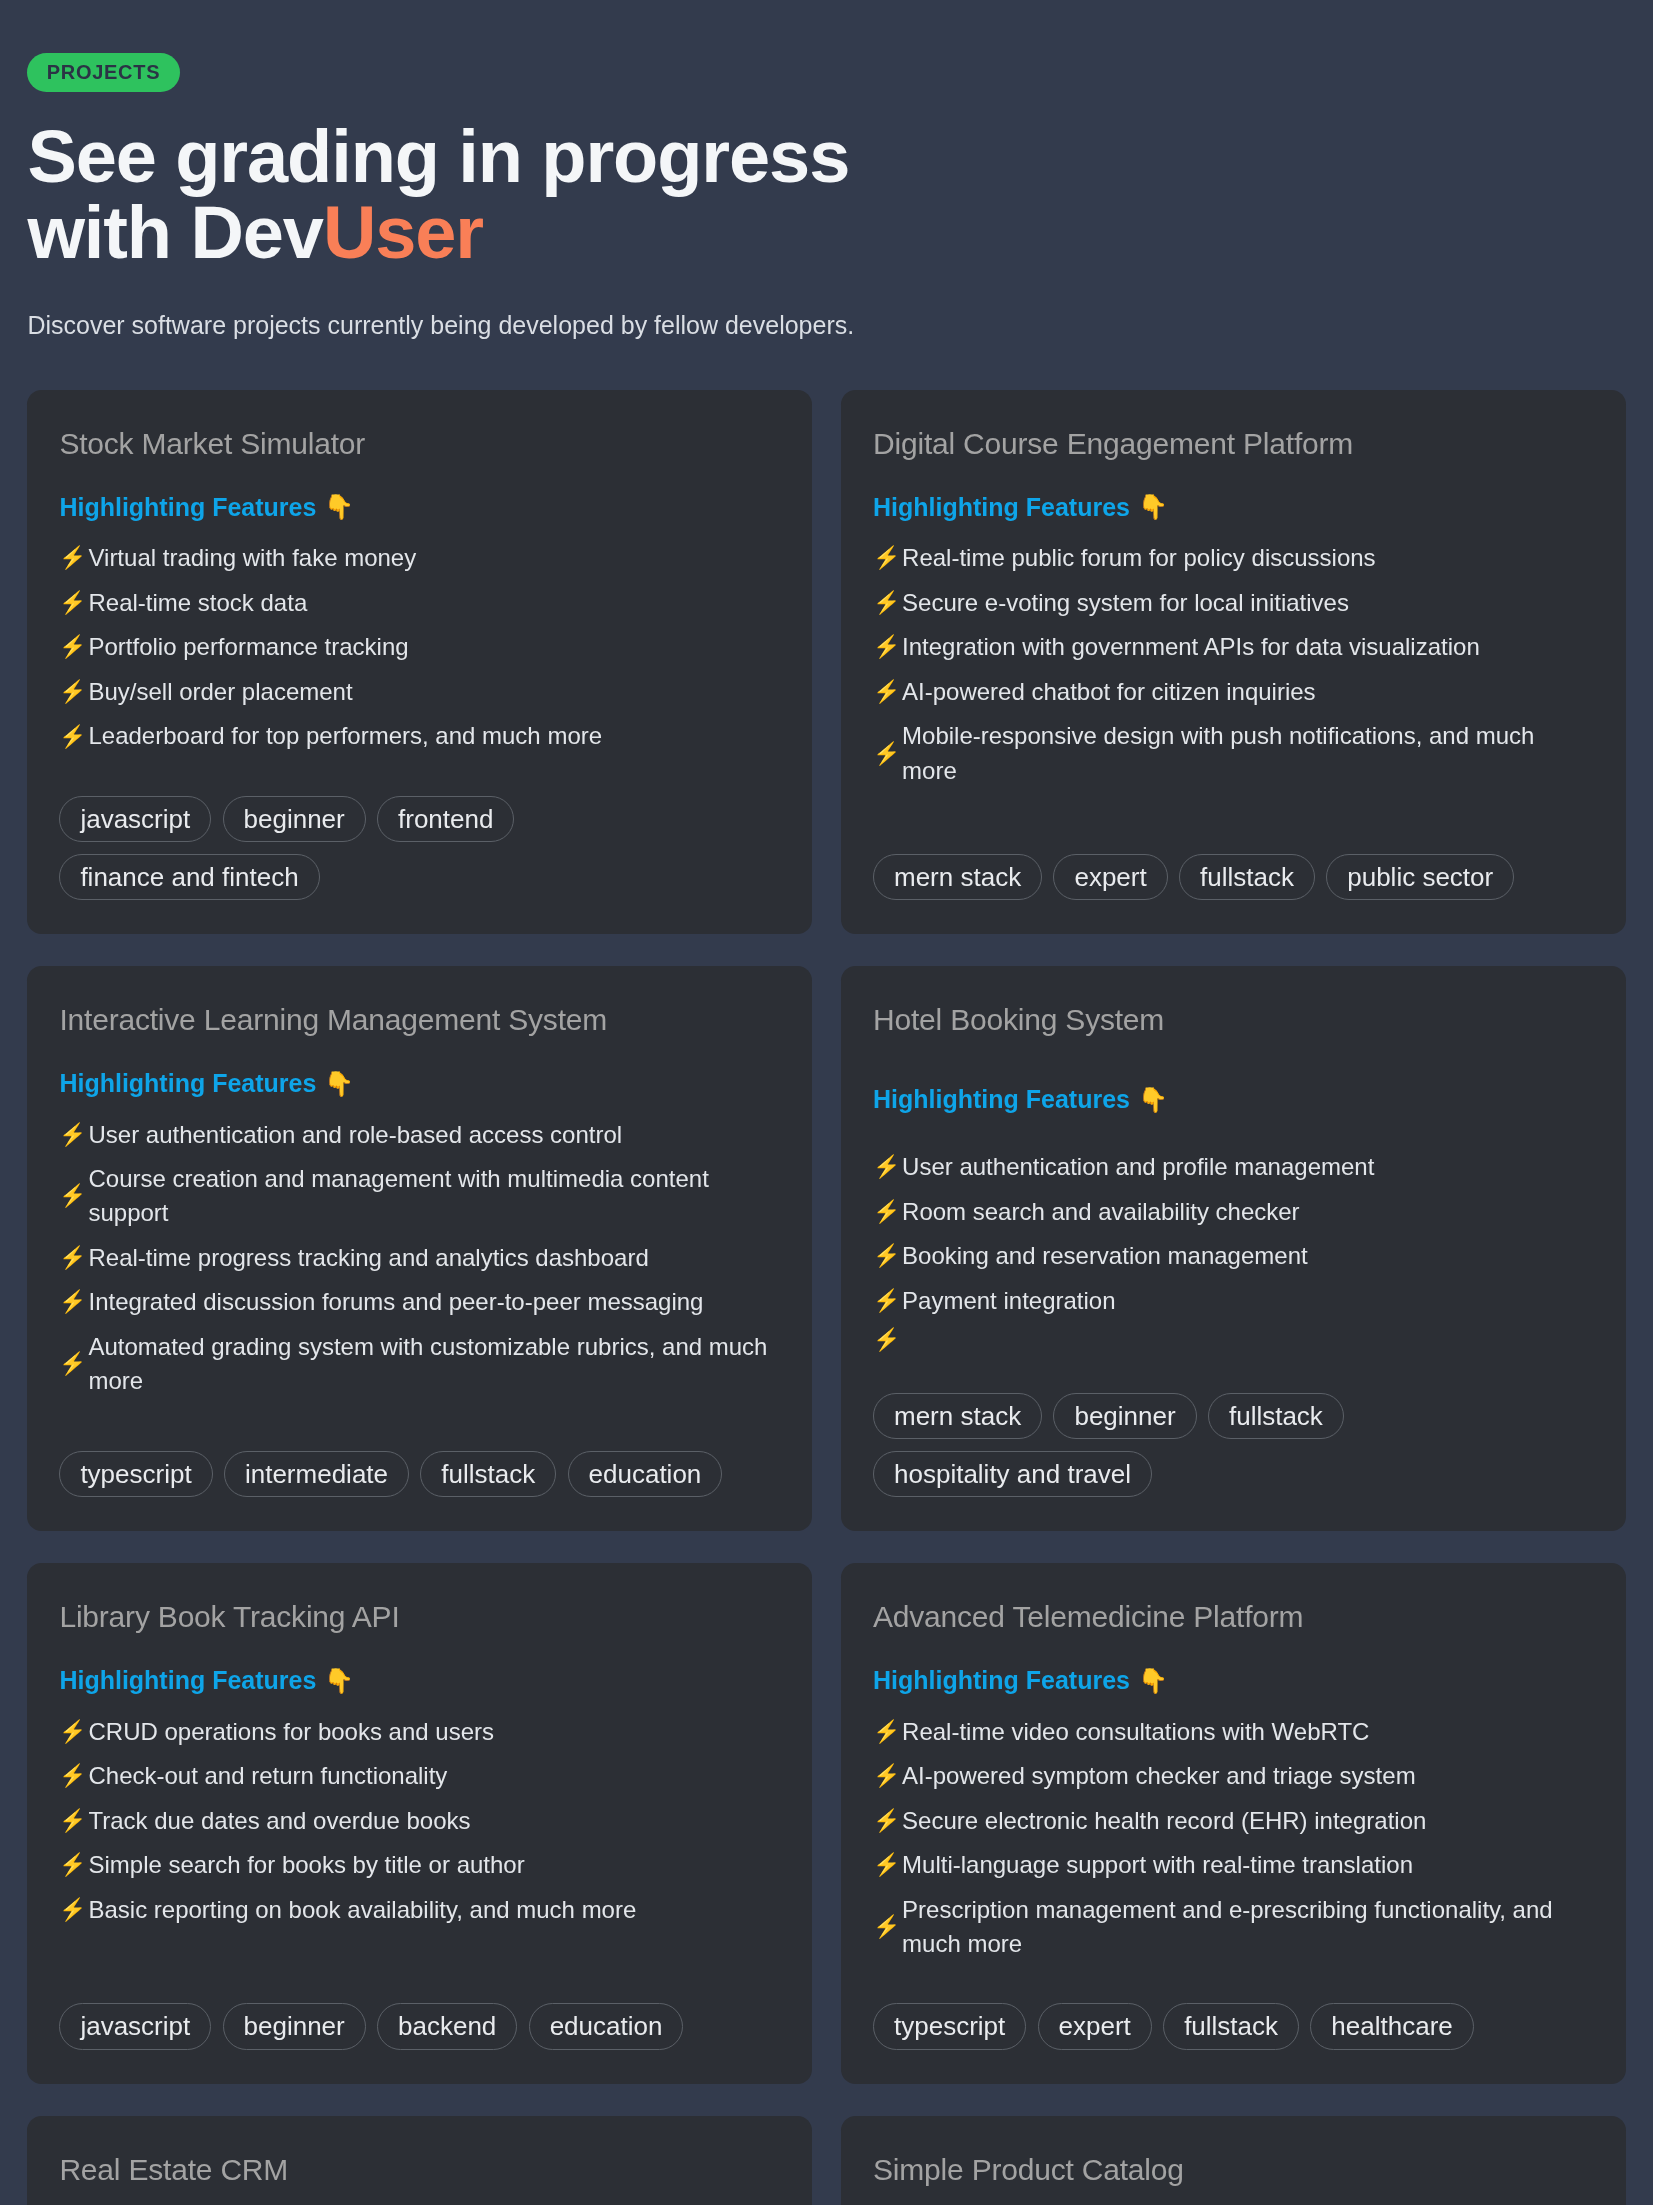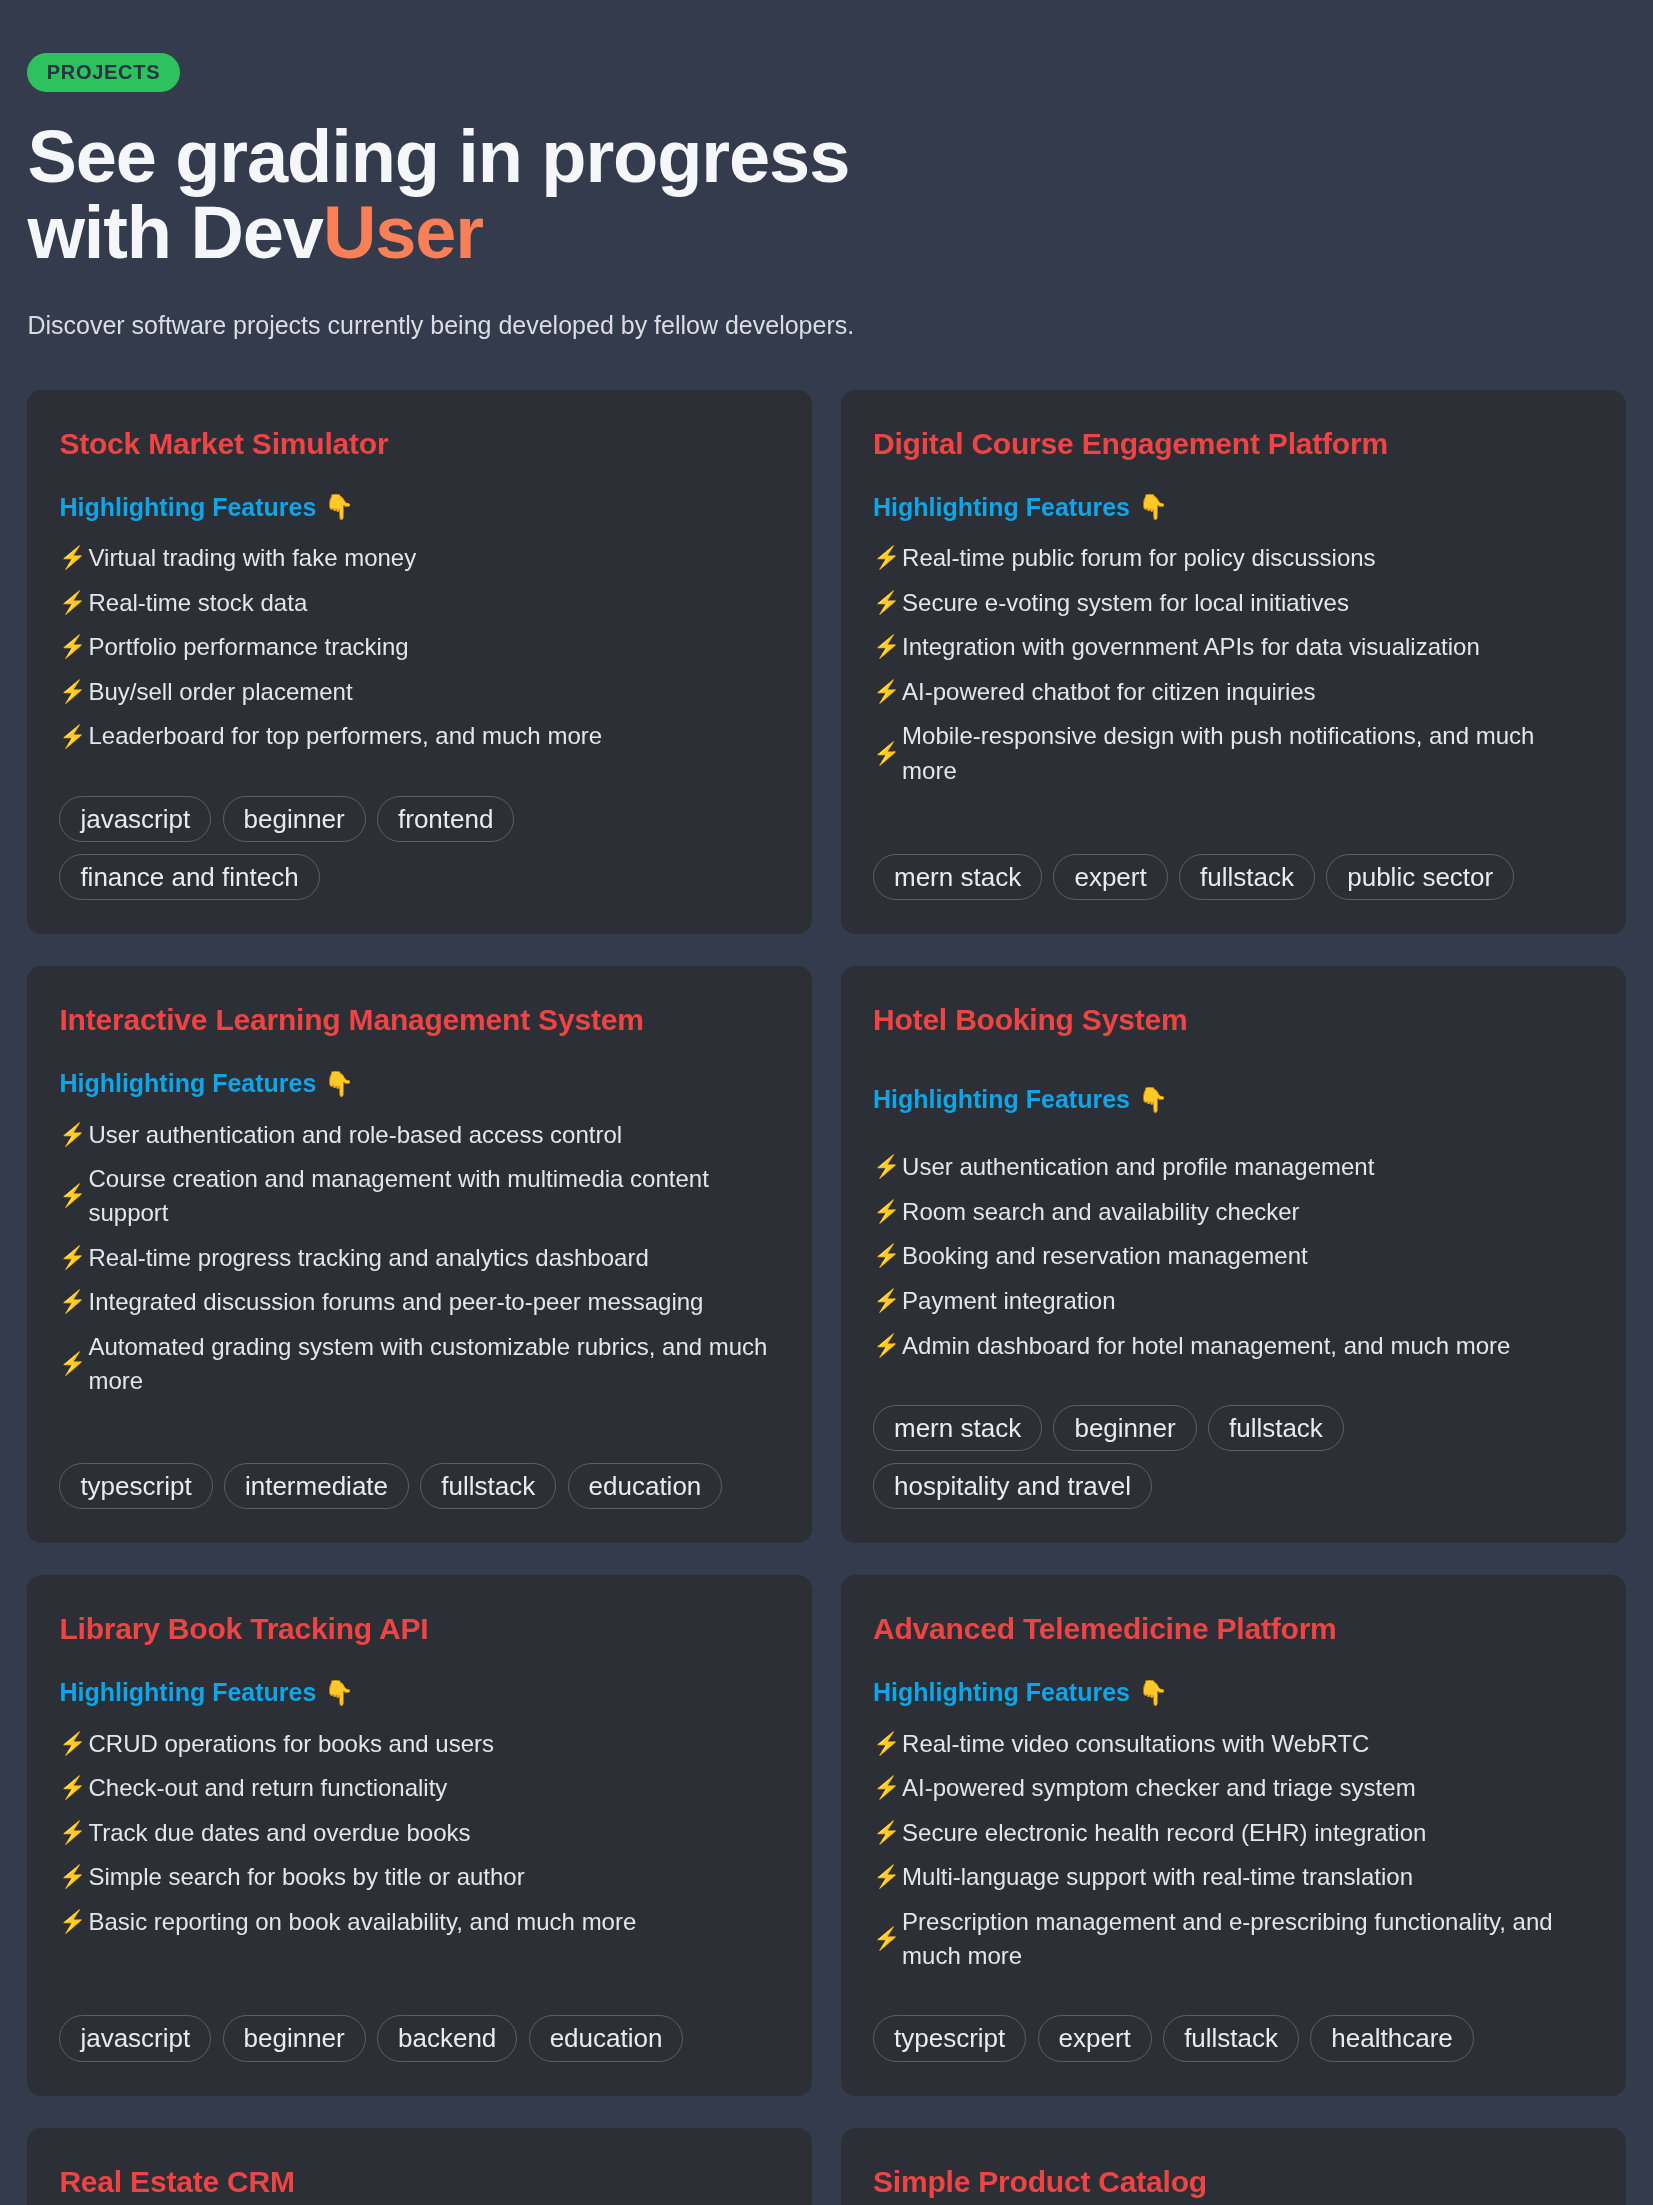--- a/index.html
+++ b/index.html
@@ -63,23 +63,23 @@
   .project-card {
     background: #2c2f35;
     border-radius: 14.5px;
     padding: 36px 32px 34px 32px;
     display: flex;
     flex-direction: column;
   }
 
   .card-title {
     font-size: 30px;
-    font-weight: 700;
+    font-weight: 400;
     line-height: 1.2;
-    color: #ef4444;
+    color: #a3a3a3;
     letter-spacing: -0.2px;
   }
 
   .features-label {
     margin-top: 31px;
     font-size: 25px;
     font-weight: 600;
     color: #0ea5e9;
     display: flex;
     align-items: center;
@@ -287,21 +287,20 @@
         <li class="feature-item">
           <span class="bolt-icon">⚡</span>
           <span>Booking and reservation management</span>
         </li>
         <li class="feature-item">
           <span class="bolt-icon">⚡</span>
           <span>Payment integration</span>
         </li>
         <li class="feature-item">
           <span class="bolt-icon">⚡</span>
-          <span>Admin dashboard for hotel management, and much more</span>
         </li>
       </ul>
       <div class="tag-row">
         <span class="tag">mern stack</span>
         <span class="tag">beginner</span>
         <span class="tag">fullstack</span>
         <span class="tag">hospitality and travel</span>
       </div>
     </div>
     <div class="project-card">

